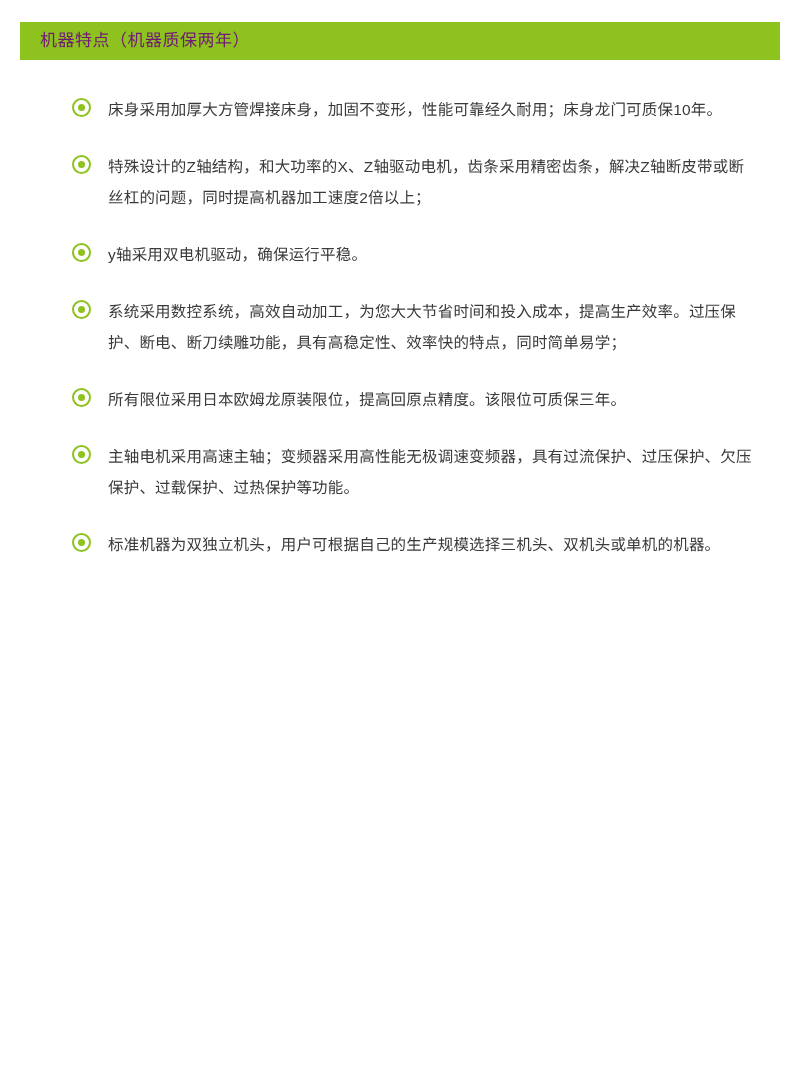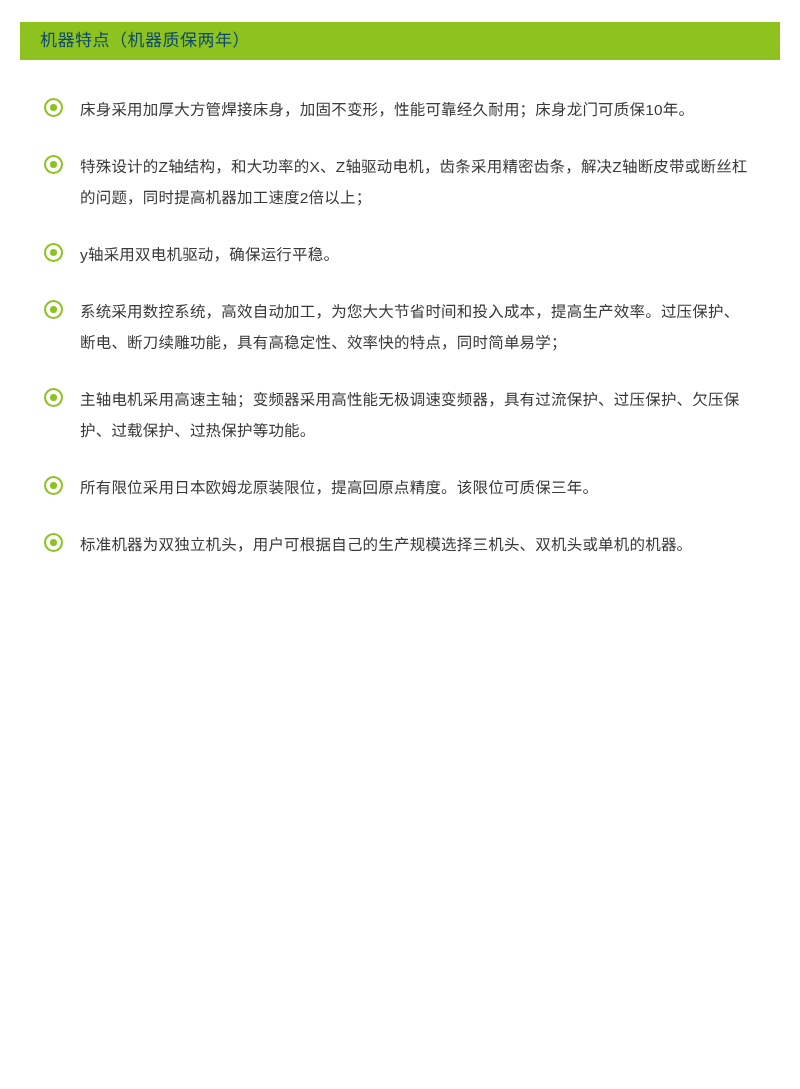--- a/index.html
+++ b/index.html
@@ -25,30 +25,30 @@
   .header-bar {
     margin: 22px 20px 0 20px;
     height: 38px;
     background: #8dc21f;
     display: flex;
     align-items: center;
     box-sizing: border-box;
     padding-left: 20px;
   }
   .header-title {
-    color: #0c4a6e;
+    color: #701a75;
     font-size: 17px;
     letter-spacing: 0.5px;
     font-weight: normal;
     line-height: 38px;
   }
   
   .feature-list {
     margin: 34px 0 0 0;
-    padding: 0 48px 30px 44px;
+    padding: 0 48px 30px 72px;
     list-style: none;
   }
   .feature-item {
     display: flex;
     align-items: flex-start;
     margin-bottom: 26px;
   }
   .feature-item:last-child {
     margin-bottom: 12px;
   }
@@ -112,26 +112,26 @@
       <span class="feature-text">y轴采用双电机驱动，确保运行平稳。</span>
     </li>
 
     <li class="feature-item">
       <span class="bullet-icon"></span>
       <span class="feature-text">系统采用数控系统，高效自动加工，为您大大节省时间和投入成本，提高生产效率。过压保护、断电、断刀续雕功能，具有高稳定性、效率快的特点，同时简单易学；</span>
     </li>
 
     <li class="feature-item">
       <span class="bullet-icon"></span>
-      <span class="feature-text">主轴电机采用高速主轴；变频器采用高性能无极调速变频器，具有过流保护、过压保护、欠压保护、过载保护、过热保护等功能。</span>
+      <span class="feature-text">所有限位采用日本欧姆龙原装限位，提高回原点精度。该限位可质保三年。</span>
     </li>
 
     <li class="feature-item">
       <span class="bullet-icon"></span>
-      <span class="feature-text">所有限位采用日本欧姆龙原装限位，提高回原点精度。该限位可质保三年。</span>
+      <span class="feature-text">主轴电机采用高速主轴；变频器采用高性能无极调速变频器，具有过流保护、过压保护、欠压保护、过载保护、过热保护等功能。</span>
     </li>
 
 
     <li class="feature-item">
       <span class="bullet-icon"></span>
       <span class="feature-text">标准机器为双独立机头，用户可根据自己的生产规模选择三机头、双机头或单机的机器。</span>
     </li>
 
   </ul>
 

